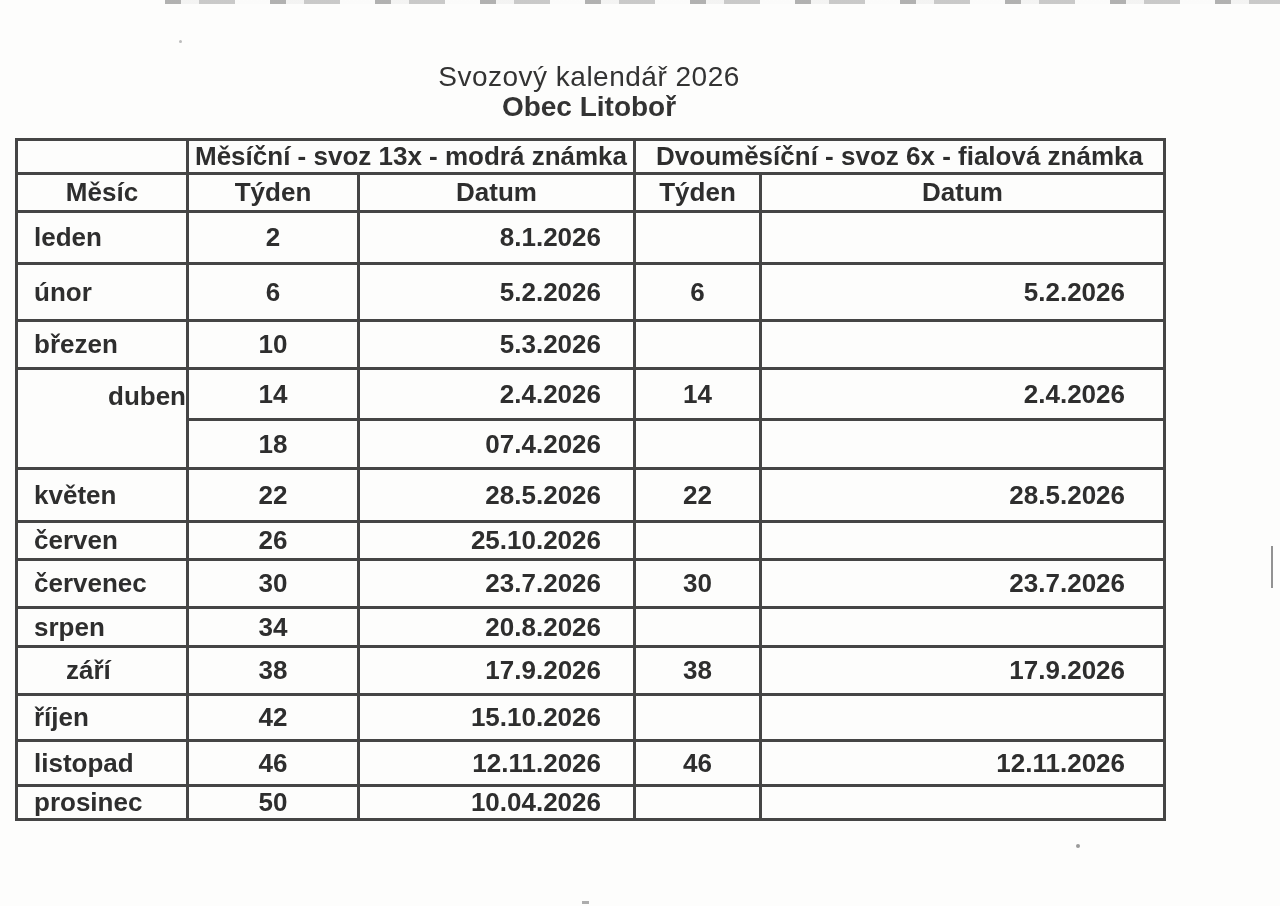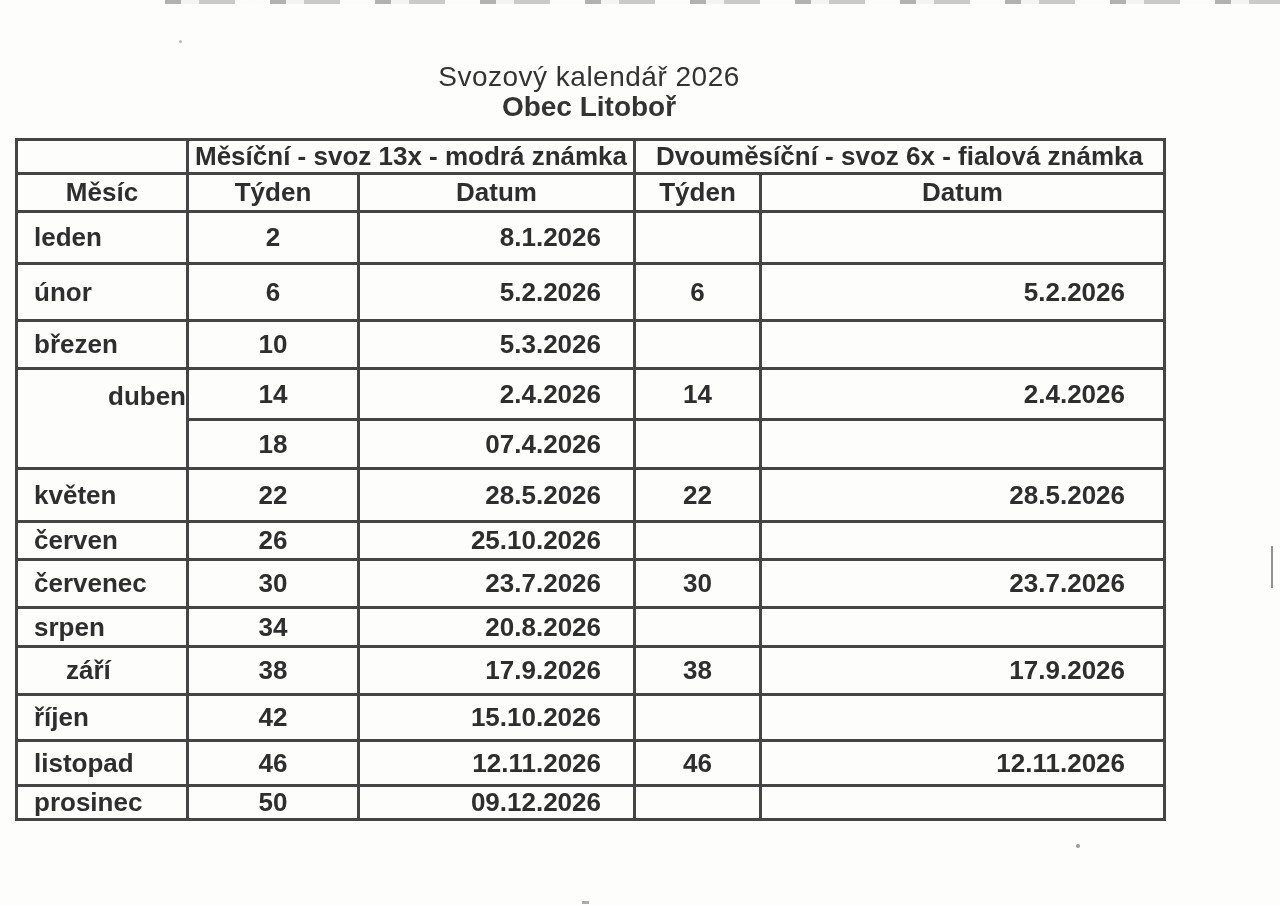--- a/index.html
+++ b/index.html
@@ -194,20 +194,20 @@
       <tr style="height:45px">
         <td class="c-month">listopad</td>
         <td class="c-week">46</td>
         <td class="c-date-m">12.11.2026</td>
         <td class="c-week">46</td>
         <td class="c-date-b">12.11.2026</td>
       </tr>
       <tr style="height:27px">
         <td class="c-month">prosinec</td>
         <td class="c-week">50</td>
-        <td class="c-date-m">09.12.2026</td>
+        <td class="c-date-m">10.04.2026</td>
         <td class="c-week"></td>
         <td class="c-date-b"></td>
       </tr>
     </tbody>
   </table>
 
 </div>
 
 </body></html>

